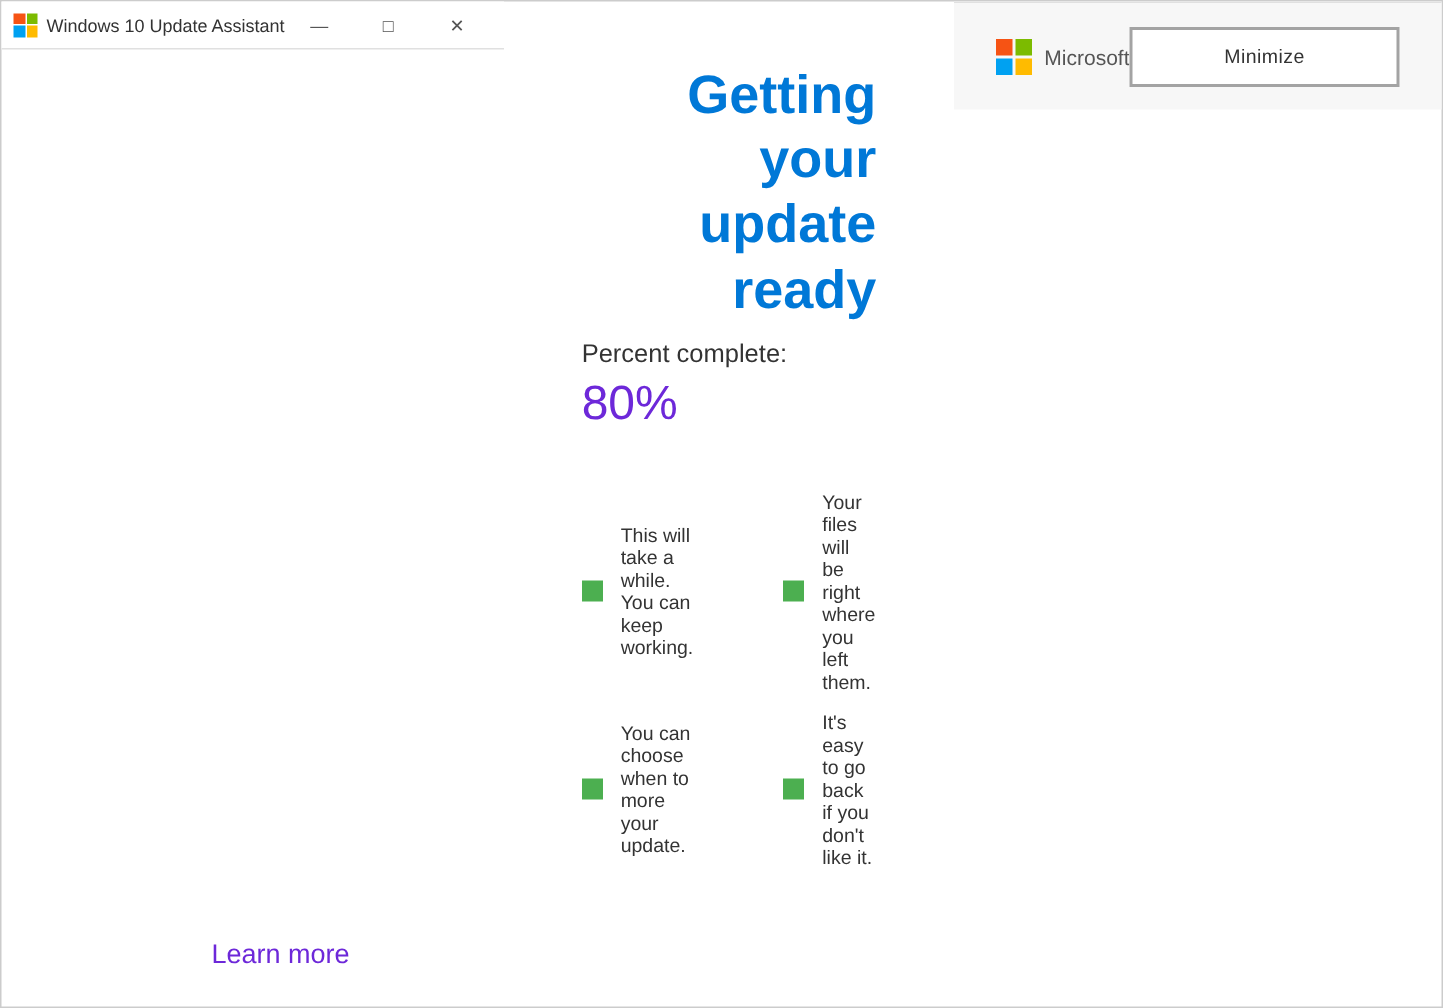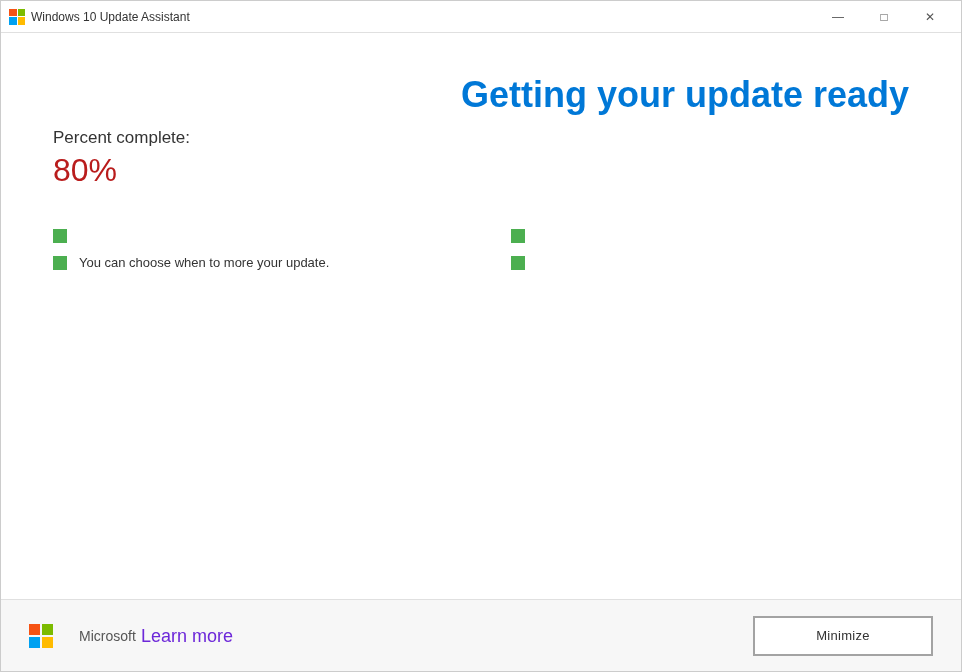--- a/index.html
+++ b/index.html
@@ -17,21 +17,21 @@
       min-height: 100vh;
     }
 
     .window {
       width: 962px;
       height: 672px;
       background: #ffffff;
       border: 1px solid #ccc;
       box-shadow: 0 4px 20px rgba(0,0,0,0.2);
       display: flex;
-      flex-direction: column;
+      flex-direction: row;
       position: relative;
     }
 
     .title-bar {
       height: 32px;
       background: #ffffff;
       display: flex;
       align-items: center;
       padding: 0 8px;
       border-bottom: 1px solid #e0e0e0;
@@ -109,21 +109,21 @@
 
     .percent-label {
       font-size: 17px;
       color: #333;
       margin-bottom: 4px;
     }
 
     .percent-value {
       font-size: 32px;
       font-weight: 300;
-      color: #b91c1c;
+      color: #6d28d9;
       margin-bottom: 40px;
     }
 
     .info-grid {
       display: grid;
       grid-template-columns: 1fr 1fr;
       gap: 12px 60px;
       margin-top: 10px;
     }
 
@@ -148,21 +148,21 @@
       border-top: 1px solid #e0e0e0;
       display: flex;
       align-items: center;
       padding: 0 28px;
       flex-shrink: 0;
     }
 
     .microsoft-logo {
       display: flex;
       align-items: center;
-      gap: 26px;
+      gap: 8px;
     }
 
     .ms-logo-grid {
       width: 24px;
       height: 24px;
       display: grid;
       grid-template-columns: 1fr 1fr;
       grid-template-rows: 1fr 1fr;
       gap: 2px;
     }
@@ -229,30 +229,33 @@
   </div>
 
   <div class="content-area">
     <h1 class="main-title">Getting your update ready</h1>
     <p class="percent-label">Percent complete:</p>
     <p class="percent-value">80%</p>
 
     <div class="info-grid">
       <div class="info-item">
         <div class="green-square"></div>
-      </div>
-      <div class="info-item">
-        <div class="green-square"></div>
+        <span>This will take a while. You can keep working.</span>
+      </div>
+      <div class="info-item">
+        <div class="green-square"></div>
+        <span>Your files will be right where you left them.</span>
       </div>
       <div class="info-item">
         <div class="green-square"></div>
         <span>You can choose when to more your update.</span>
       </div>
       <div class="info-item">
         <div class="green-square"></div>
+        <span>It's easy to go back if you don't like it.</span>
       </div>
     </div>
   </div>
 
   <div class="bottom-bar">
     <div class="microsoft-logo">
       <div class="ms-logo-grid">
         <div class="q1"></div>
         <div class="q2"></div>
         <div class="q3"></div>

